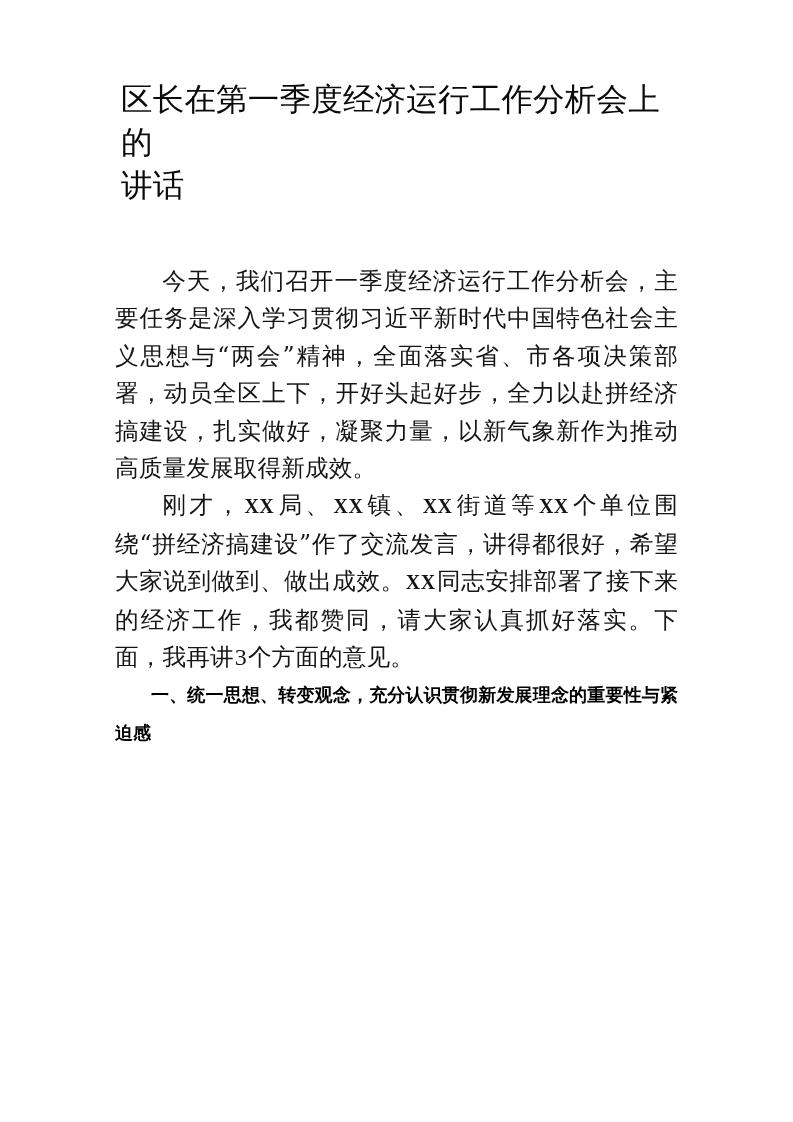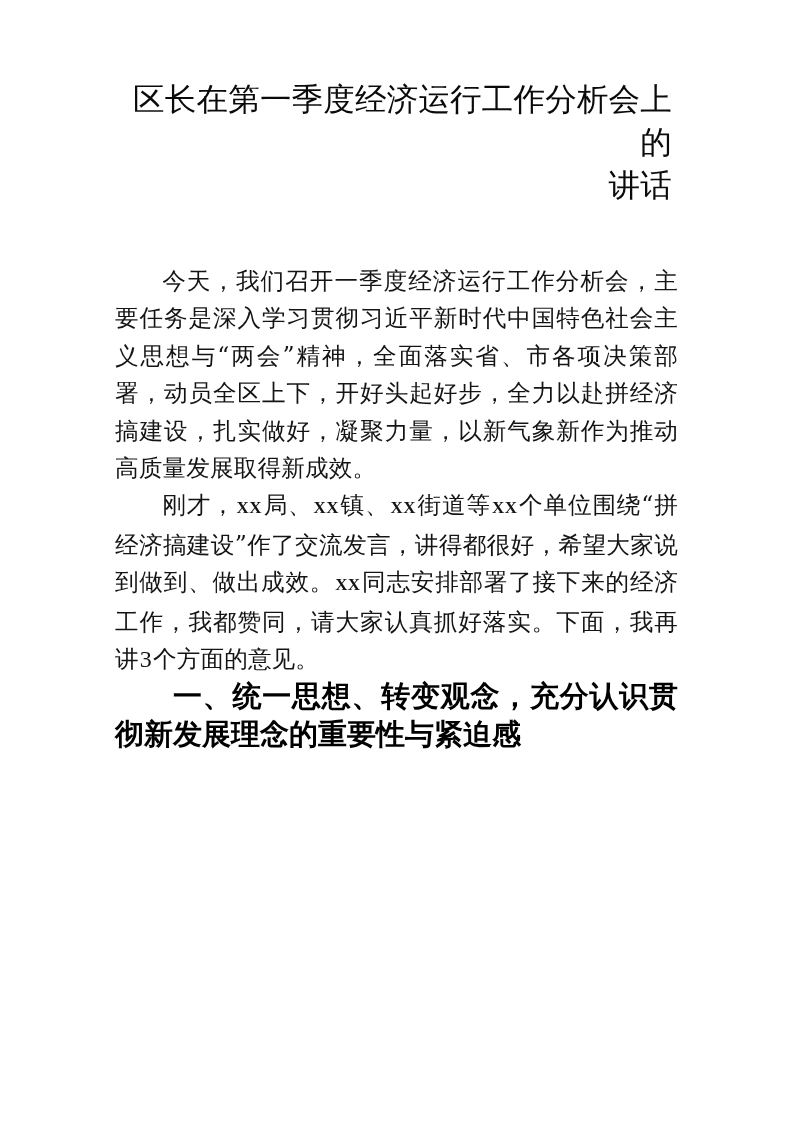--- a/index.html
+++ b/index.html
@@ -31,21 +31,21 @@
     left: 115px;
     top: 78px;
     width: 563px;
   }
 
   
   .doc-title {
     font-family: "DejaVu Serif", "Liberation Serif", serif;
     font-size: 31.5px;
     line-height: 43px;
-    text-align: right;
+    text-align: left;
     letter-spacing: 0.2px;
     color: #0a0a0a;
     margin: 0;
     padding: 0 6px;
     font-weight: 400;
   }
 
   .title-gap {
     height: 56px;
   }
@@ -69,32 +69,32 @@
 
   
   .p.salutation {
     text-indent: 0;
   }
 
   
   .p.section-heading {
     font-family: "DejaVu Sans", "Liberation Sans", sans-serif;
     font-weight: 700;
-    font-size: 29px;
+    font-size: 18px;
     line-height: 37.4px;
     letter-spacing: 0;
     color: #000000;
     text-indent: 2em;
   }
 
   
   .latin {
     font-family: "Liberation Serif", "DejaVu Serif", serif;
     font-weight: 700;
-    font-size: 17px;
+    font-size: 20px;
     letter-spacing: 0.4px;
     padding: 0 1px;
   }
 
   .num {
     font-family: "Liberation Serif", "DejaVu Serif", serif;
     font-weight: 400;
     font-size: 24px;
     padding: 0 1px;
   }

